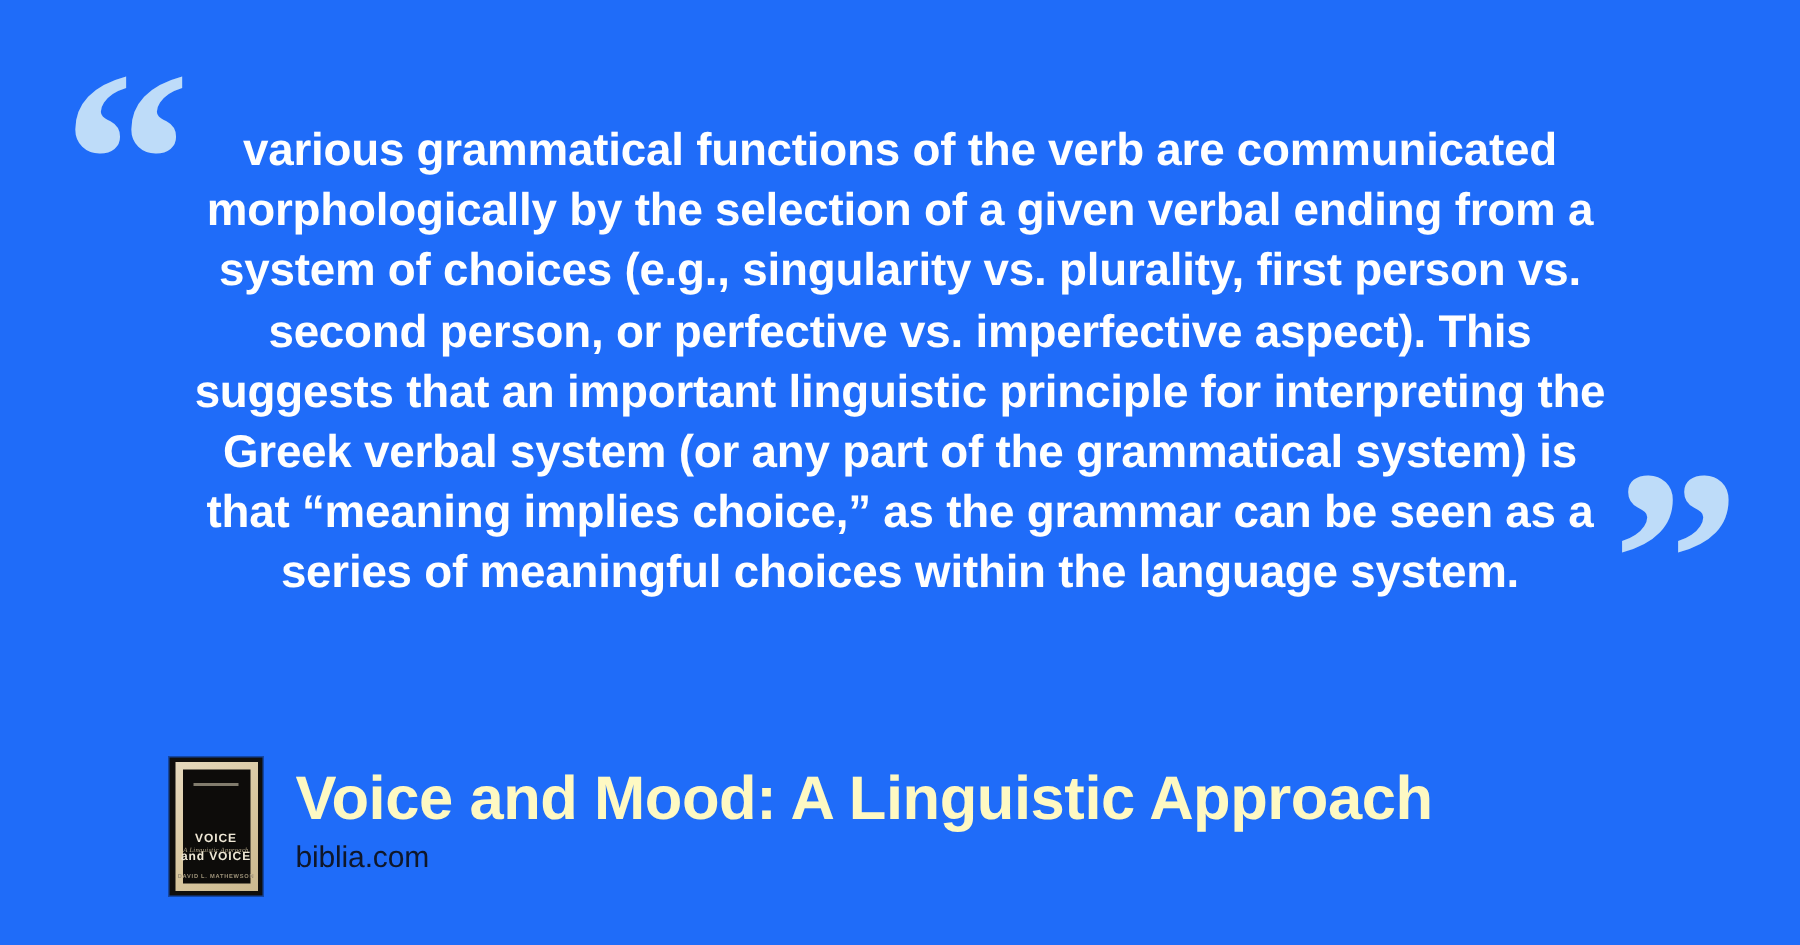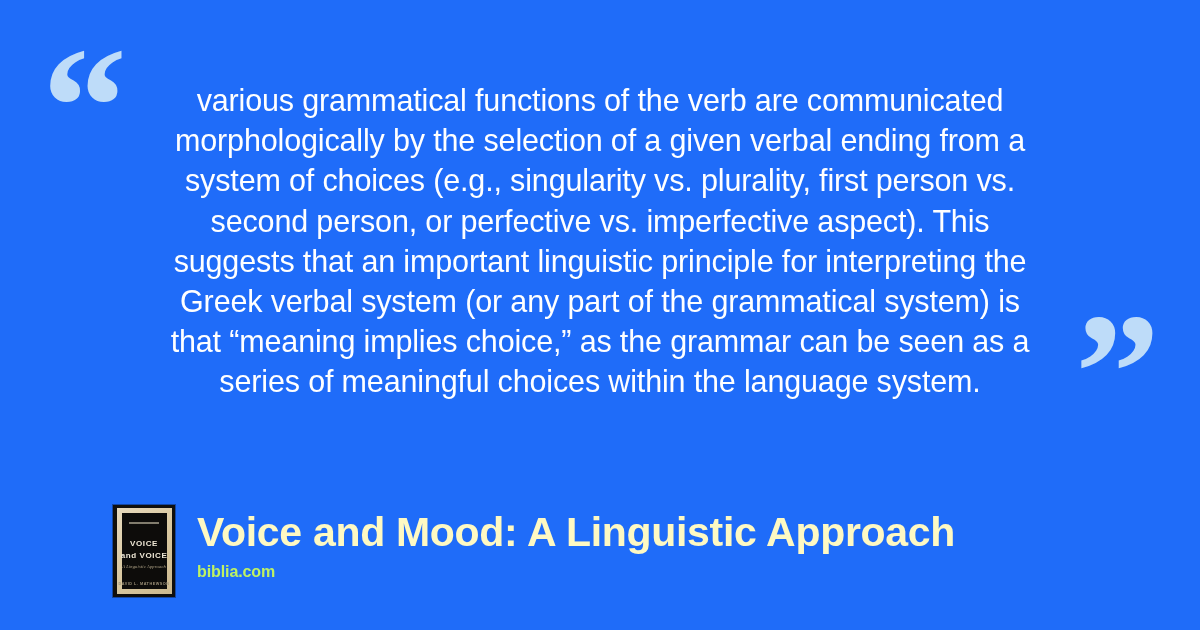--- a/index.html
+++ b/index.html
@@ -48,21 +48,21 @@
     position: absolute;
     left: 100px;
     top: 80px;
     width: 1000px;
     text-align: center;
   }
   #quote-text {
     margin: 0;
     color: #ffffff;
     font-family: "Liberation Sans", sans-serif;
-    font-weight: 400;
+    font-weight: 700;
     font-size: 30.5px;
     line-height: 40.2px;
     letter-spacing: -0.15px;
     white-space: pre-line;
   }
 
   
   #footer {
     position: absolute;
     left: 113px;
@@ -108,20 +108,21 @@
   #book-cover .cover-title-1,
   #book-cover .cover-title-2 {
     position: absolute;
     left: 0;
     right: 0;
     text-align: center;
     color: #efe8d6;
     font-family: "Liberation Sans", sans-serif;
     font-weight: 700;
     letter-spacing: 0.6px;
+    margin-top: 15px;
   }
   #book-cover .cover-title-1 {
     top: 34px;
     font-size: 8px;
   }
   #book-cover .cover-title-2 {
     top: 46px;
     font-size: 8px;
   }
   #book-cover .cover-subtitle {
@@ -159,24 +160,24 @@
     color: #fef9c3;
     font-family: "Liberation Sans", sans-serif;
     font-weight: 700;
     font-size: 41px;
     line-height: 46px;
     letter-spacing: -0.3px;
     white-space: nowrap;
   }
   #site-url {
     margin: 4px 0 0 0;
-    color: #bef264;
-    font-family: "Liberation Sans", sans-serif;
-    font-weight: 700;
-    font-size: 16px;
+    color: #0f172a;
+    font-family: "Liberation Sans", sans-serif;
+    font-weight: 400;
+    font-size: 20px;
     line-height: 26px;
     letter-spacing: -0.1px;
   }
 </style>
 </head>
 <body>
 
 <div id="card">
 
   <span id="quote-open" class="quote-mark">“</span>

